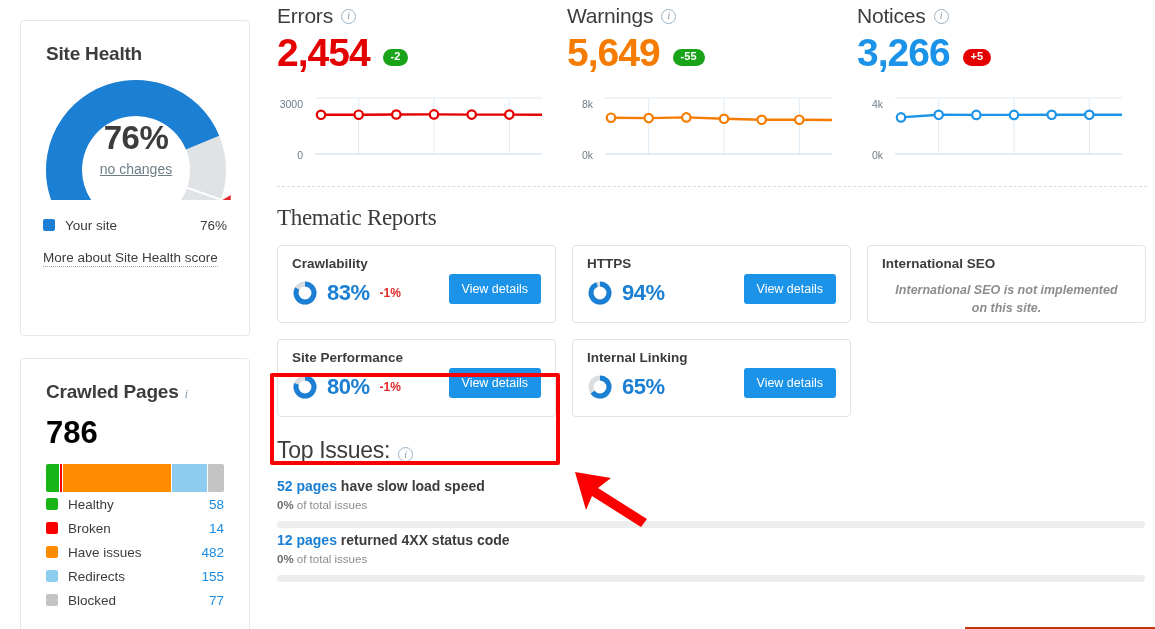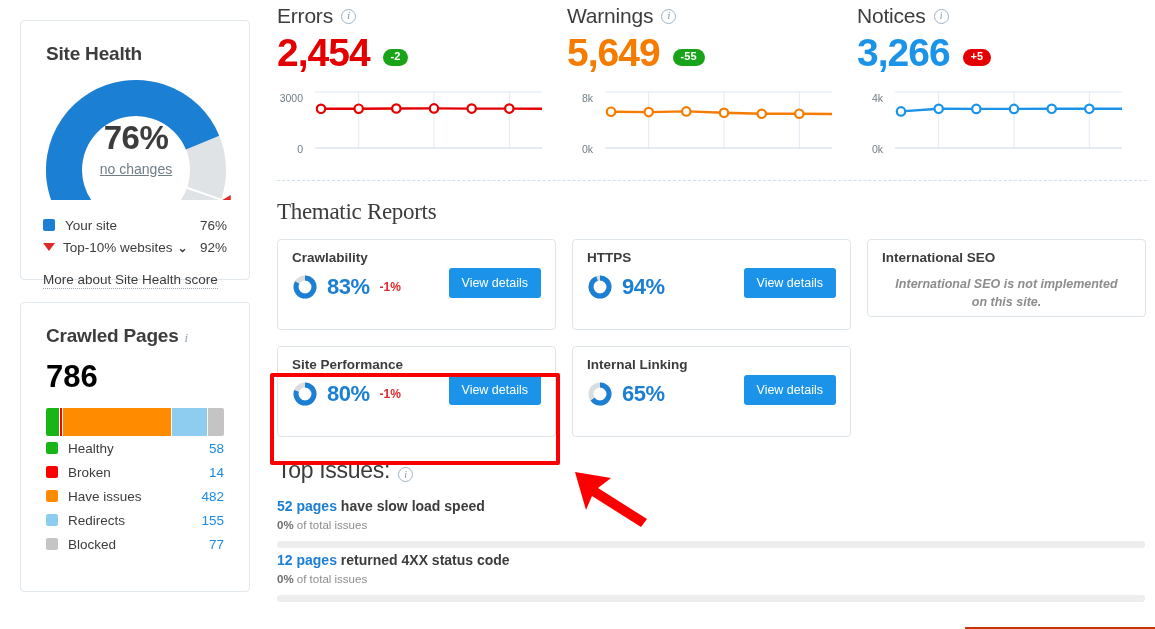--- a/index.html
+++ b/index.html
@@ -25,21 +25,21 @@
   .panel-title {
     font-size:19px; font-weight:bold; color:#3c3c3c;
     padding:22px 0 0 25px; letter-spacing:-.2px;
   }
   .panel-title .info-i {
     font-size:13px; color:#8fa5b5; font-style:italic;
     font-family:"Liberation Serif", serif; margin-left:6px; font-weight:normal;
   }
 
   
-  #site-health-panel { height:260px; position:relative; }
+  #site-health-panel { height:316px; position:relative; }
   .gauge-wrap { position:relative; width:230px; height:125px; margin-top:10px; overflow:hidden; }
   .gauge-svg { position:absolute; left:50%; transform:translateX(-50%); top:0; }
   .gauge-center {
     position:absolute; left:0; right:0; top:46px; text-align:center;
   }
   .gauge-value { font-size:33px; font-weight:bold; color:#3c3c3c; line-height:1; letter-spacing:-.5px;}
   .gauge-sub { font-size:14px; color:#6f7d86; margin-top:7px;text-decoration:underline; }
 
   .legend { margin:14px 22px 0 22px; }
   .legend-row { display:flex; align-items:center; height:22px; font-size:13.5px; color:#3c3c3c;}
@@ -76,31 +76,31 @@
     display:inline-flex; align-items:center; justify-content:center;
     width:15px;height:15px;border-radius:50%;border:1px solid #9db4c4;
     color:#7e95a6; font-size:10px; font-style:italic; margin-left:8px;
     font-family:"Liberation Serif", serif; line-height:1;
   }
   .metric-num { font-size:39px; font-weight:bold; line-height:1.05; margin-top:5px; letter-spacing:-1px; display:flex; align-items:center;}
   .badge {
     font-size:11px; color:#fff; border-radius:9px; padding:2px 8px 3px 8px;
     font-weight:bold; margin-left:13px; position:relative; top:4px; letter-spacing:0;
   }
-  .spark { margin-top:14px; }
+  .spark { margin-top:20px; }
 
   .divider { border-top:1px dashed #cfe0ec; margin:16px 0 0 0; height:0; }
 
   .section-title { font-size:23px; color:#3c3c3c; margin:18px 0 14px 0; letter-spacing:-.3px;font-family:Liberation Serif, serif;}
 
   .thematic { display:flex; gap:16px; }
   .them-col { width:279px; display:flex; flex-direction:column; gap:16px; }
   .tcard {
     border:1px solid #dde5ea; border-radius:4px; background:#fff;
-    height:91px; padding:10px 14px 0 14px; position:relative;
+    height:78px; padding:10px 14px 0 14px; position:relative;
   }
   .tcard-title { font-size:13.5px; font-weight:bold; color:#3c3c3c; }
   .tcard-body { display:flex; align-items:center; margin-top:9px; }
   .tcard-pct { font-size:22px; font-weight:bold; color:#1b7fd4; margin-left:9px; letter-spacing:-.5px;}
   .tcard-delta { font-size:12px; font-weight:bold; color:#e02828; margin-left:10px; }
   .view-btn {
     position:absolute; right:14px; top:28px;
     background:#1b93e8; color:#fff; border:none; border-radius:3px;
     font-size:12.5px; padding:8px 13px; cursor:pointer;
     font-family:"Liberation Sans", sans-serif;
@@ -151,25 +151,20 @@
           <div class="gauge-value">76%</div>
           <div class="gauge-sub">no changes</div>
         </div>
       </div>
 
       <div class="legend">
         <div class="legend-row">
           <span class="sw" style="background:#1b7fd4"></span>
           <span class="legend-label">Your site</span>
           <span class="legend-val">76%</span>
-        </div>
-        <div class="legend-row">
-          <span class="tri-down"></span>
-          <span class="legend-label"><span>Top-10% websites</span><span class="chev">⌄</span></span>
-          <span class="legend-val">92%</span>
         </div>
       </div>
 
       <div class="more-link">More about Site Health score</div>
     </div>
 
     <div class="panel" id="crawled-panel">
       <div class="panel-title">
         <span>Crawled Pages</span><span class="info-i">i</span>
       </div>

